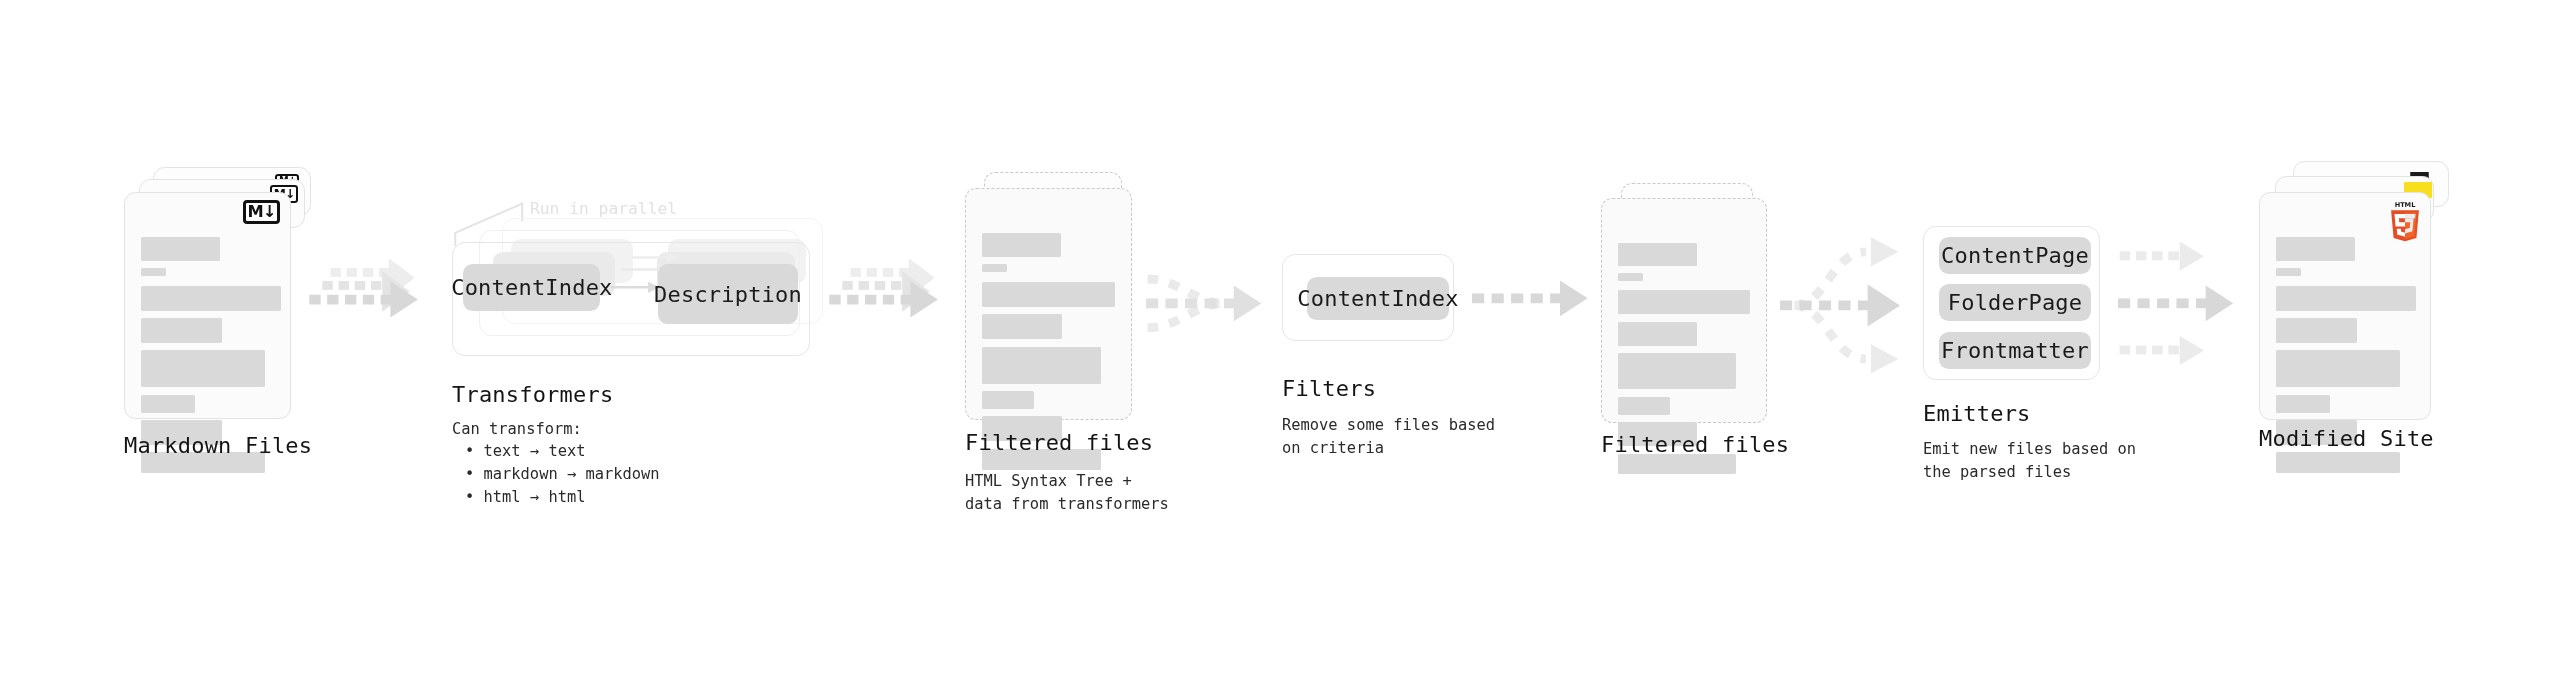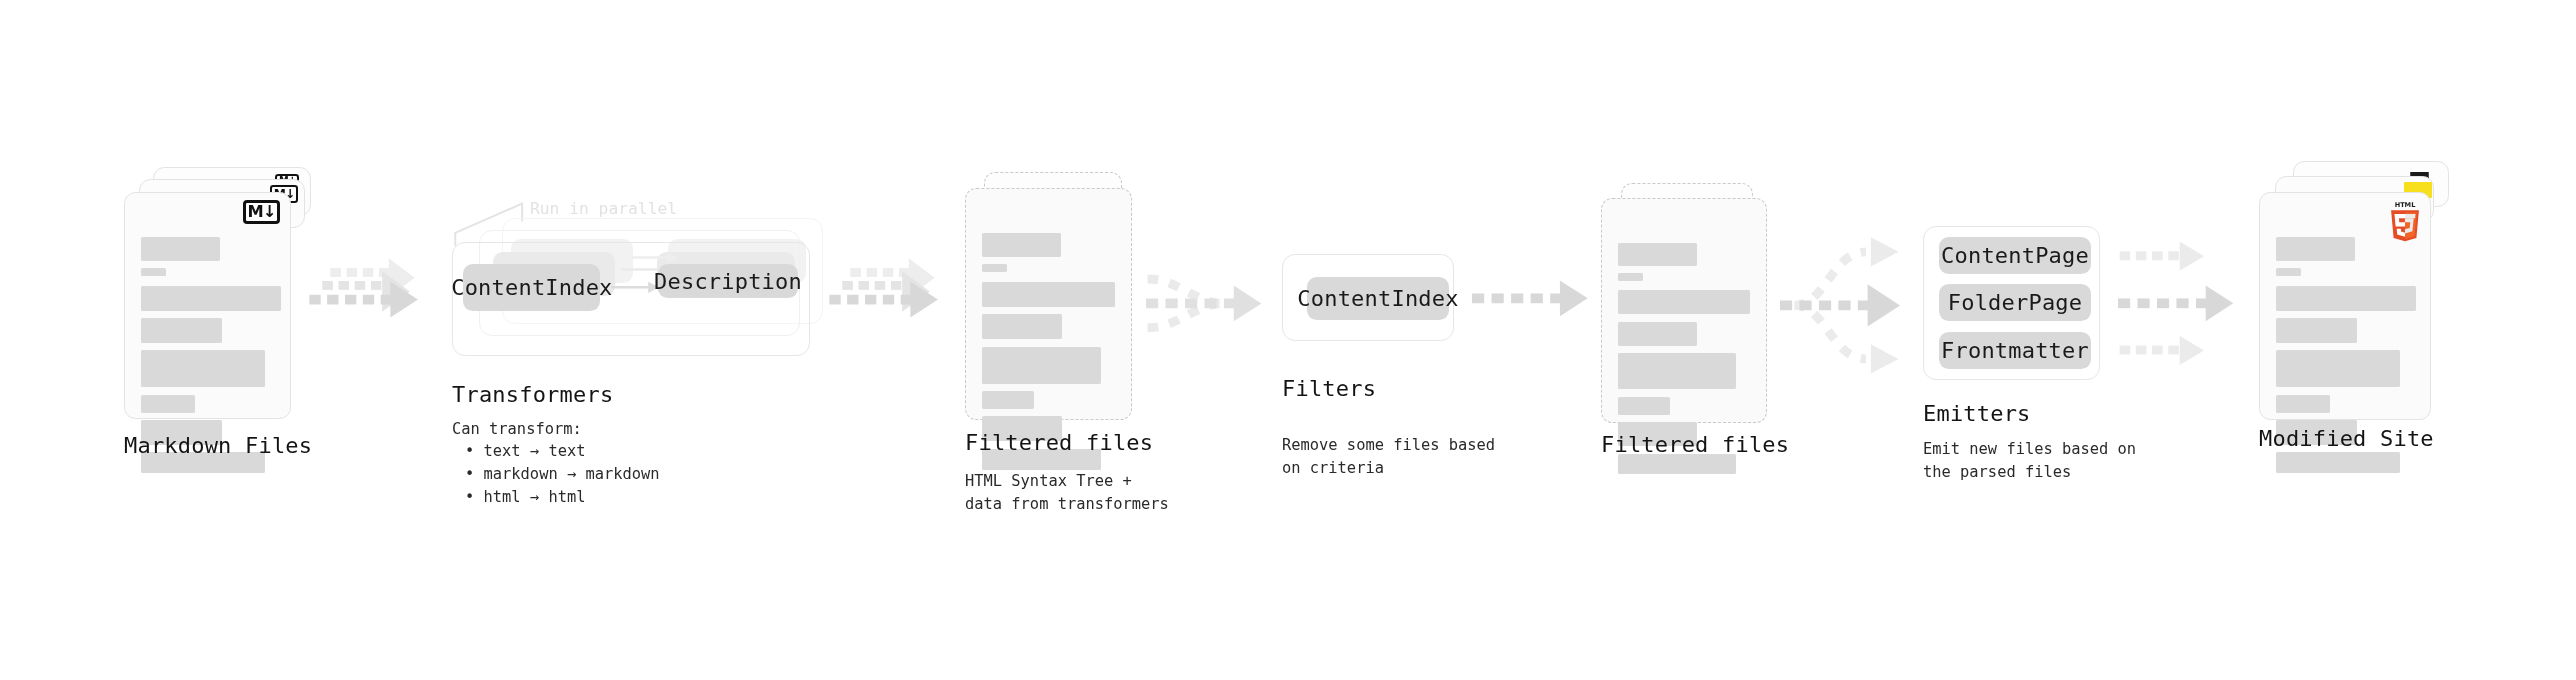--- a/index.html
+++ b/index.html
@@ -190,21 +190,21 @@
 
     <div class="group" style="left:0px; top:24.4px; width:358px; height:114px;"></div>
 
     <div class="pill" style="left:11.4px; top:46px; width:137px; height:47px;">ContentIndex</div>
 
     <svg style="left:159px; top:62px;" width="50" height="14.6" viewBox="0 0 62 18">
       <path d="M0,9 L48,9" stroke="#dcdcdc" stroke-width="3" fill="none"></path>
       <polygon points="46,2 60,9 46,16" fill="#dcdcdc"></polygon>
     </svg>
 
-    <div class="pill" style="left:206px; top:46px; width:140px; height:34px;">Description</div>
+    <div class="pill" style="left:206px; top:46px; width:140px; height:60px;">Description</div>
   </div>
 
   <div class="title" style="left:452px; top:382px;text-align:right;">Transformers</div>
   <div class="caption" style="left:452px; top:418px;">Can transform:</div>
   <div class="bullets" style="left:465px; top:440px;">
     <div class="b">• text → text</div>
     <div class="b">• markdown → markdown</div>
     <div class="b">• html → html</div>
   </div>
 
@@ -265,21 +265,21 @@
         <rect x="72" y="52" width="15" height="12"></rect>
       <rect x="96" y="52" width="15" height="12"></rect>
       <polygon points="108,36 142,58 108,80"></polygon>
     </g>
   </svg>
 
   <div class="group" style="left:1282px; top:254px; width:172px; height:87px;"></div>
   <div class="pill" style="left:1307px; top:277px; width:142px; height:43px;">ContentIndex</div>
 
   <div class="title" style="left:1282px; top:376px;">Filters</div>
-  <div class="caption" style="left:1282px; top:414px;margin-top:20px;">Remove some files based
+  <div class="caption" style="left:1282px; top:414px;">Remove some files based
 on criteria</div>
 
   <svg style="left:1472px; top:286px;" width="114" height="41" viewBox="0 0 140 50">
     <g fill="#d8d8d8">
       <rect x="0" y="9" width="15" height="12"></rect>
         <rect x="24" y="9" width="15" height="12"></rect>
       <rect x="48" y="9" width="15" height="12"></rect>
         <rect x="72" y="9" width="15" height="12"></rect>
       <rect x="96" y="9" width="15" height="12"></rect>
       <polygon points="108,-7 142,15 108,37"></polygon>

